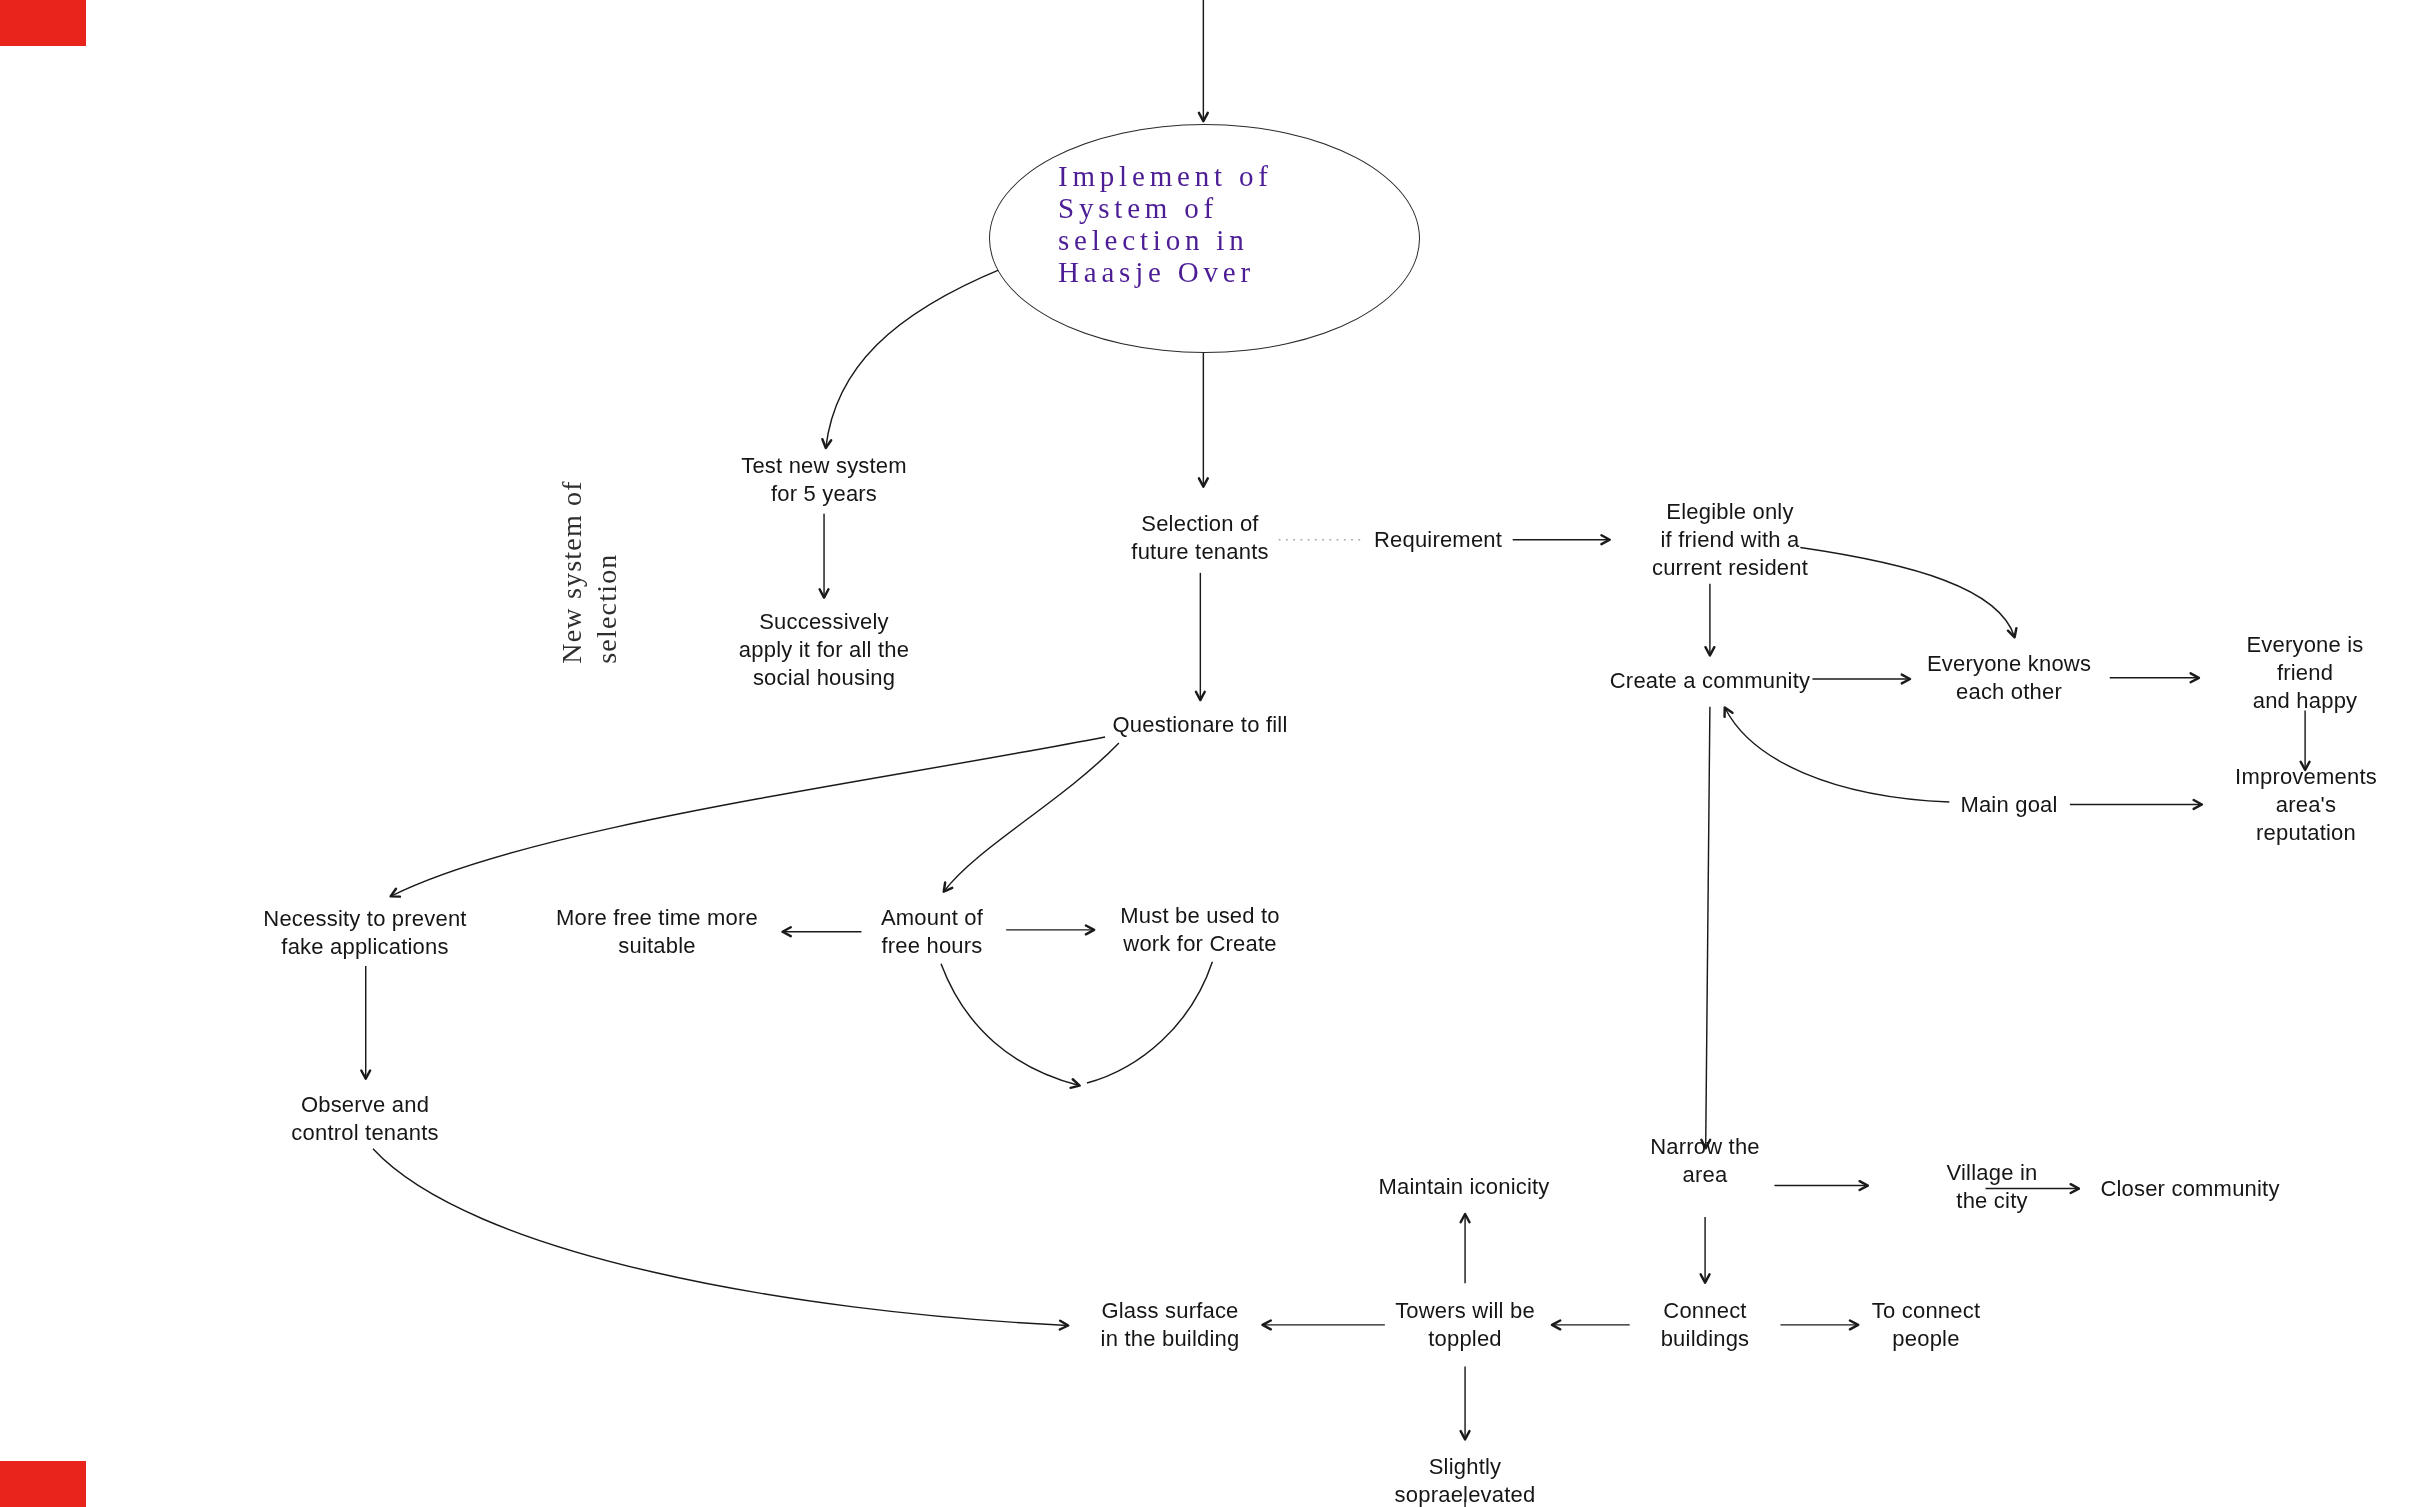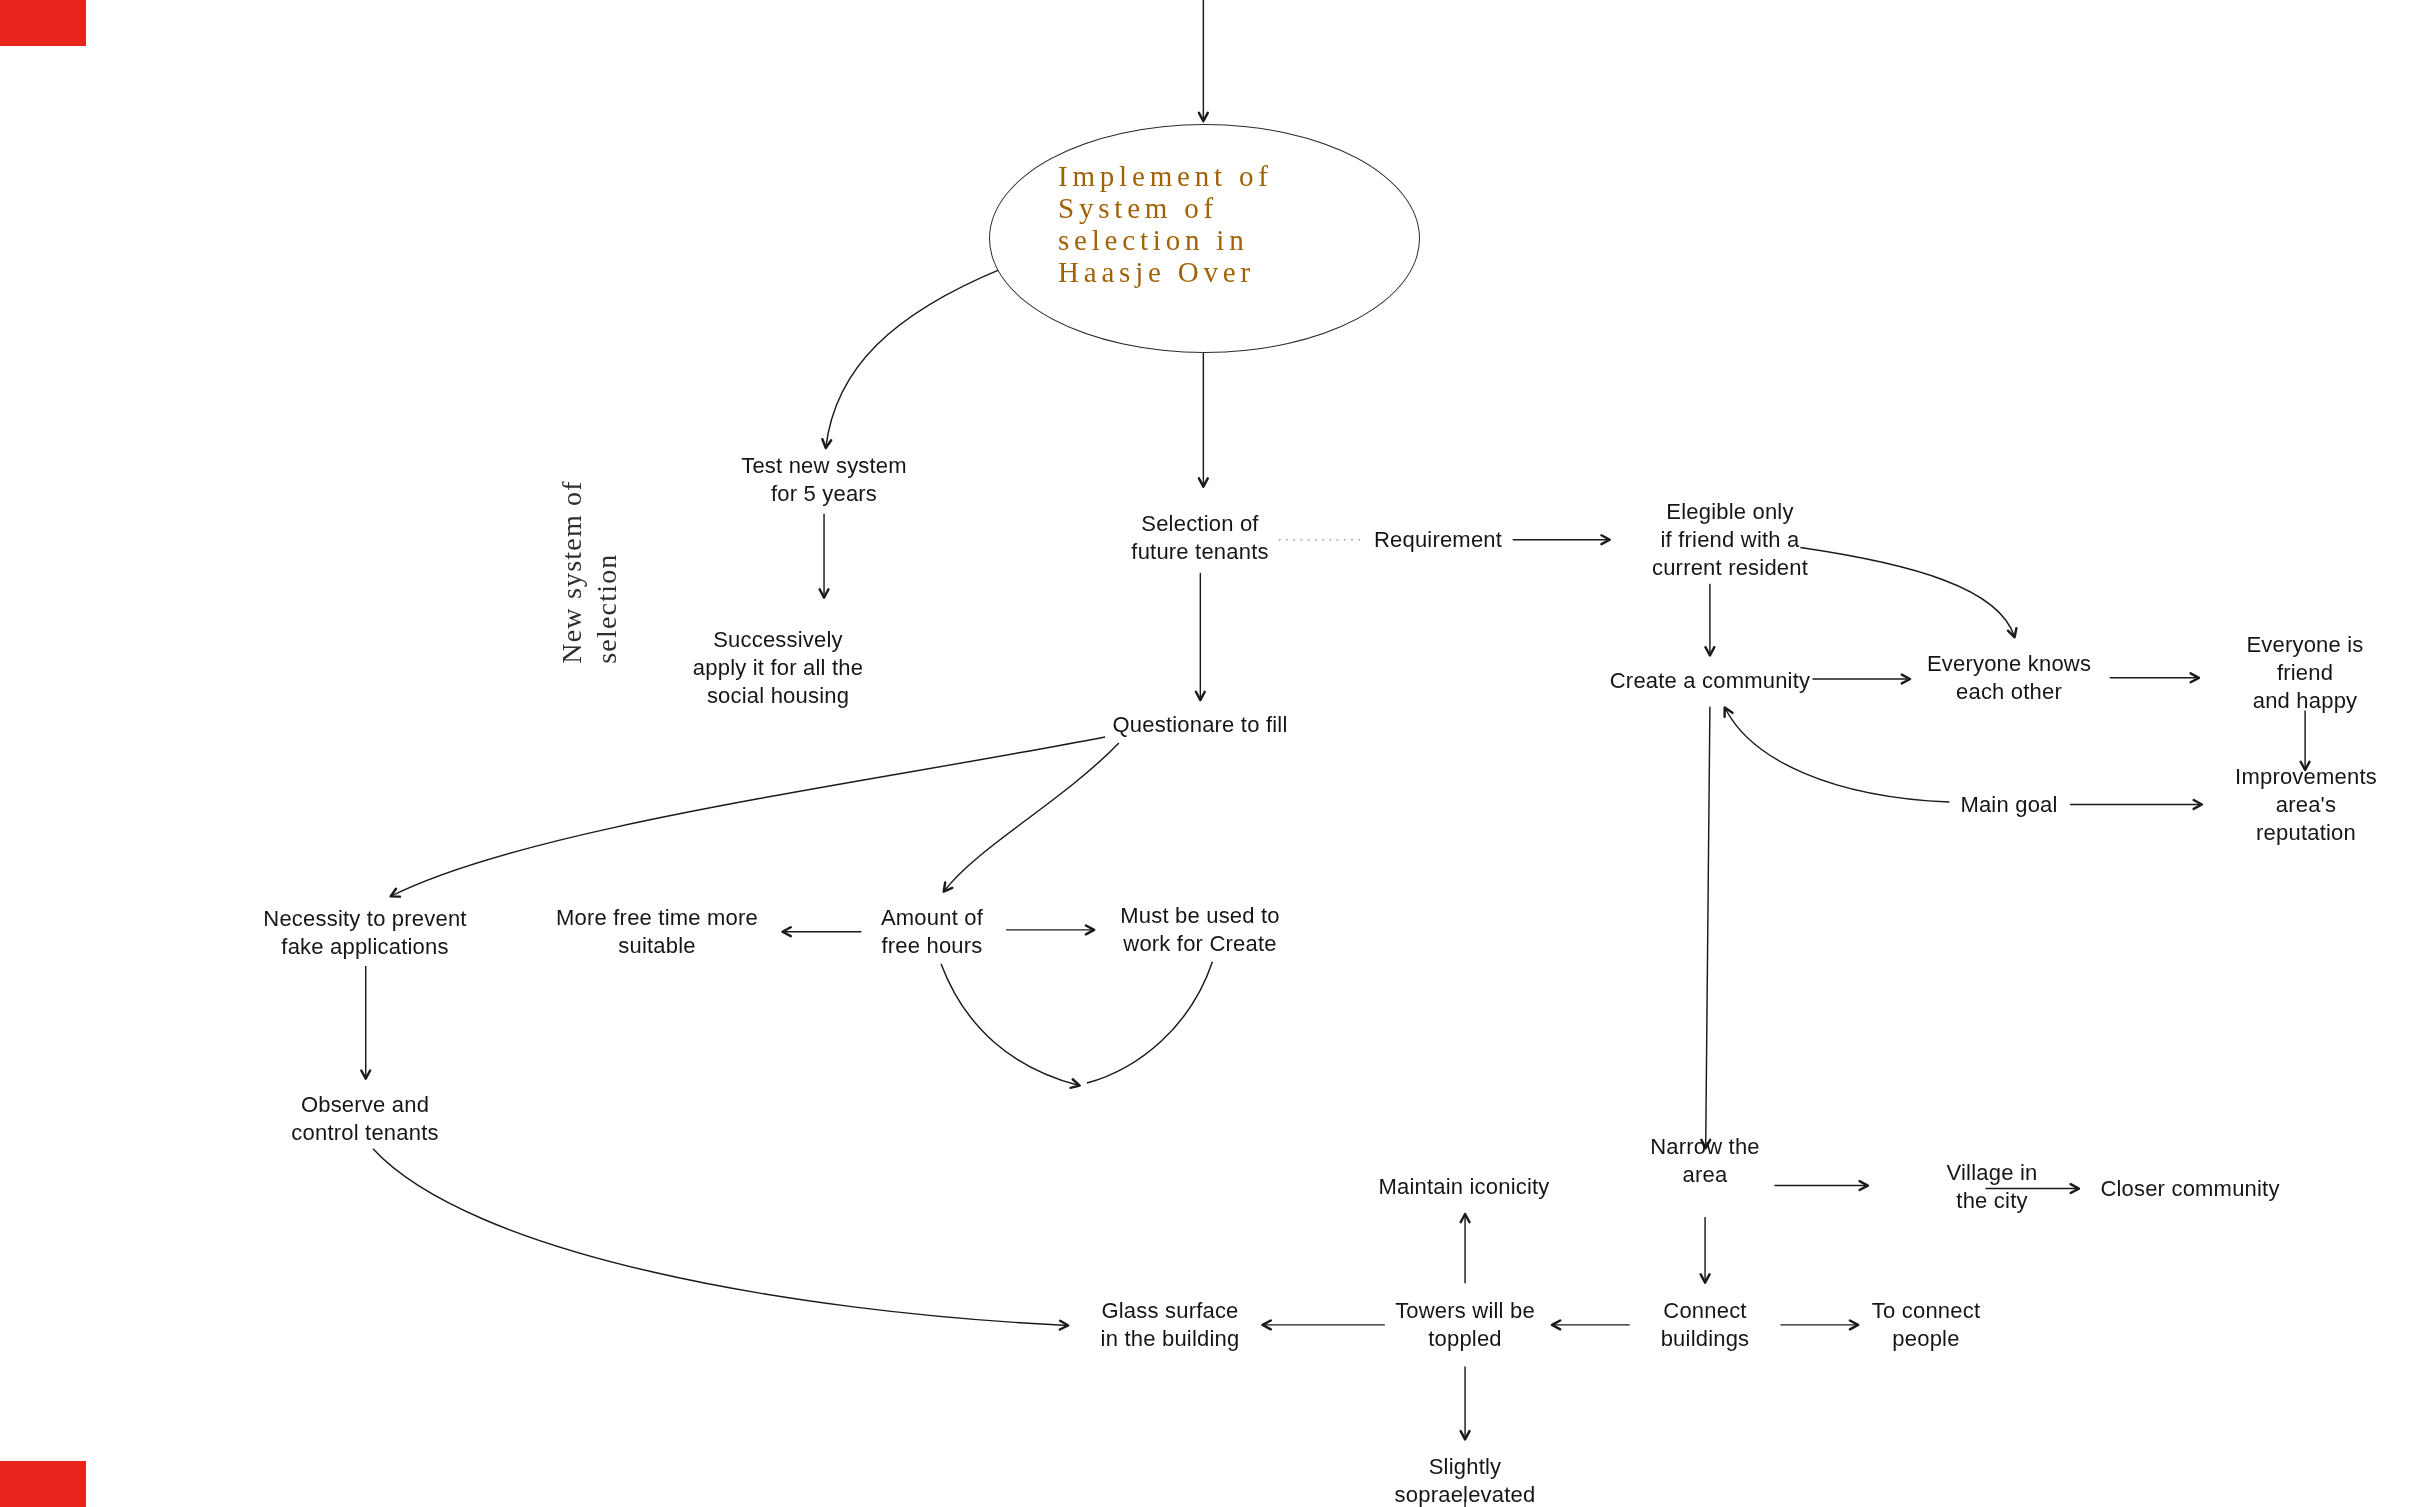--- a/index.html
+++ b/index.html
@@ -7,21 +7,21 @@
           font-family:"Liberation Sans",sans-serif;color:#161616;}
   .connector-layer{position:absolute;left:0;top:0;width:2426px;height:1507px;pointer-events:none;}
   .node{position:absolute;transform:translate(-50%,-50%);
         font-size:22px;line-height:1.28;letter-spacing:0.2px;
         text-align:center;white-space:pre-line;color:#161616;}
   .ellipse{position:absolute;left:989px;top:124px;width:429px;height:227px;
            border:1.8px solid #2a2a2a;border-radius:50%;background:#fff;}
   .ellipse-text{position:absolute;left:68px;top:36px;
            font-family:"Liberation Serif",serif;font-weight:400;
            font-size:29px;line-height:1.1;letter-spacing:4.8px;
-           color:#a16207;white-space:pre-line;text-align:left;}
+           color:#4c1d95;white-space:pre-line;text-align:left;}
   .side-label{position:absolute;left:589px;top:572px;
            transform:translate(-50%,-50%) rotate(-90deg);
            font-family:"Liberation Serif",serif;font-weight:400;
            font-size:28px;line-height:1.25;letter-spacing:1.2px;
            color:#2e2e2e;white-space:pre-line;text-align:left;}
   .red-block{position:absolute;left:0;width:86px;height:46px;}
   .red-block.top{top:0;}
   .red-block.bottom{top:1461px;}
 </style>
 </head>
@@ -79,21 +79,21 @@
 System of
 selection in
 Haasje Over</div>
   </div>
 
   <div class="side-label">New system of
 selection</div>
 
   <div class="node" style="left:824px;top:480px;">Test new system
 for 5 years</div>
-  <div class="node" style="left:778px;top:650px;margin-top:18px;">Successively
+  <div class="node" style="left:824px;top:650px;">Successively
 apply it for all the
 social housing</div>
   <div class="node" style="left:1200px;top:538px;">Selection of
 future tenants</div>
   <div class="node" style="left:1438px;top:540px;">Requirement</div>
   <div class="node" style="left:1707px;top:540px;margin-left:23px;">Elegible only
 if friend with a
 current resident</div>
   <div class="node" style="left:1710px;top:681px;">Create a community</div>
   <div class="node" style="left:2009px;top:678px;">Everyone knows

